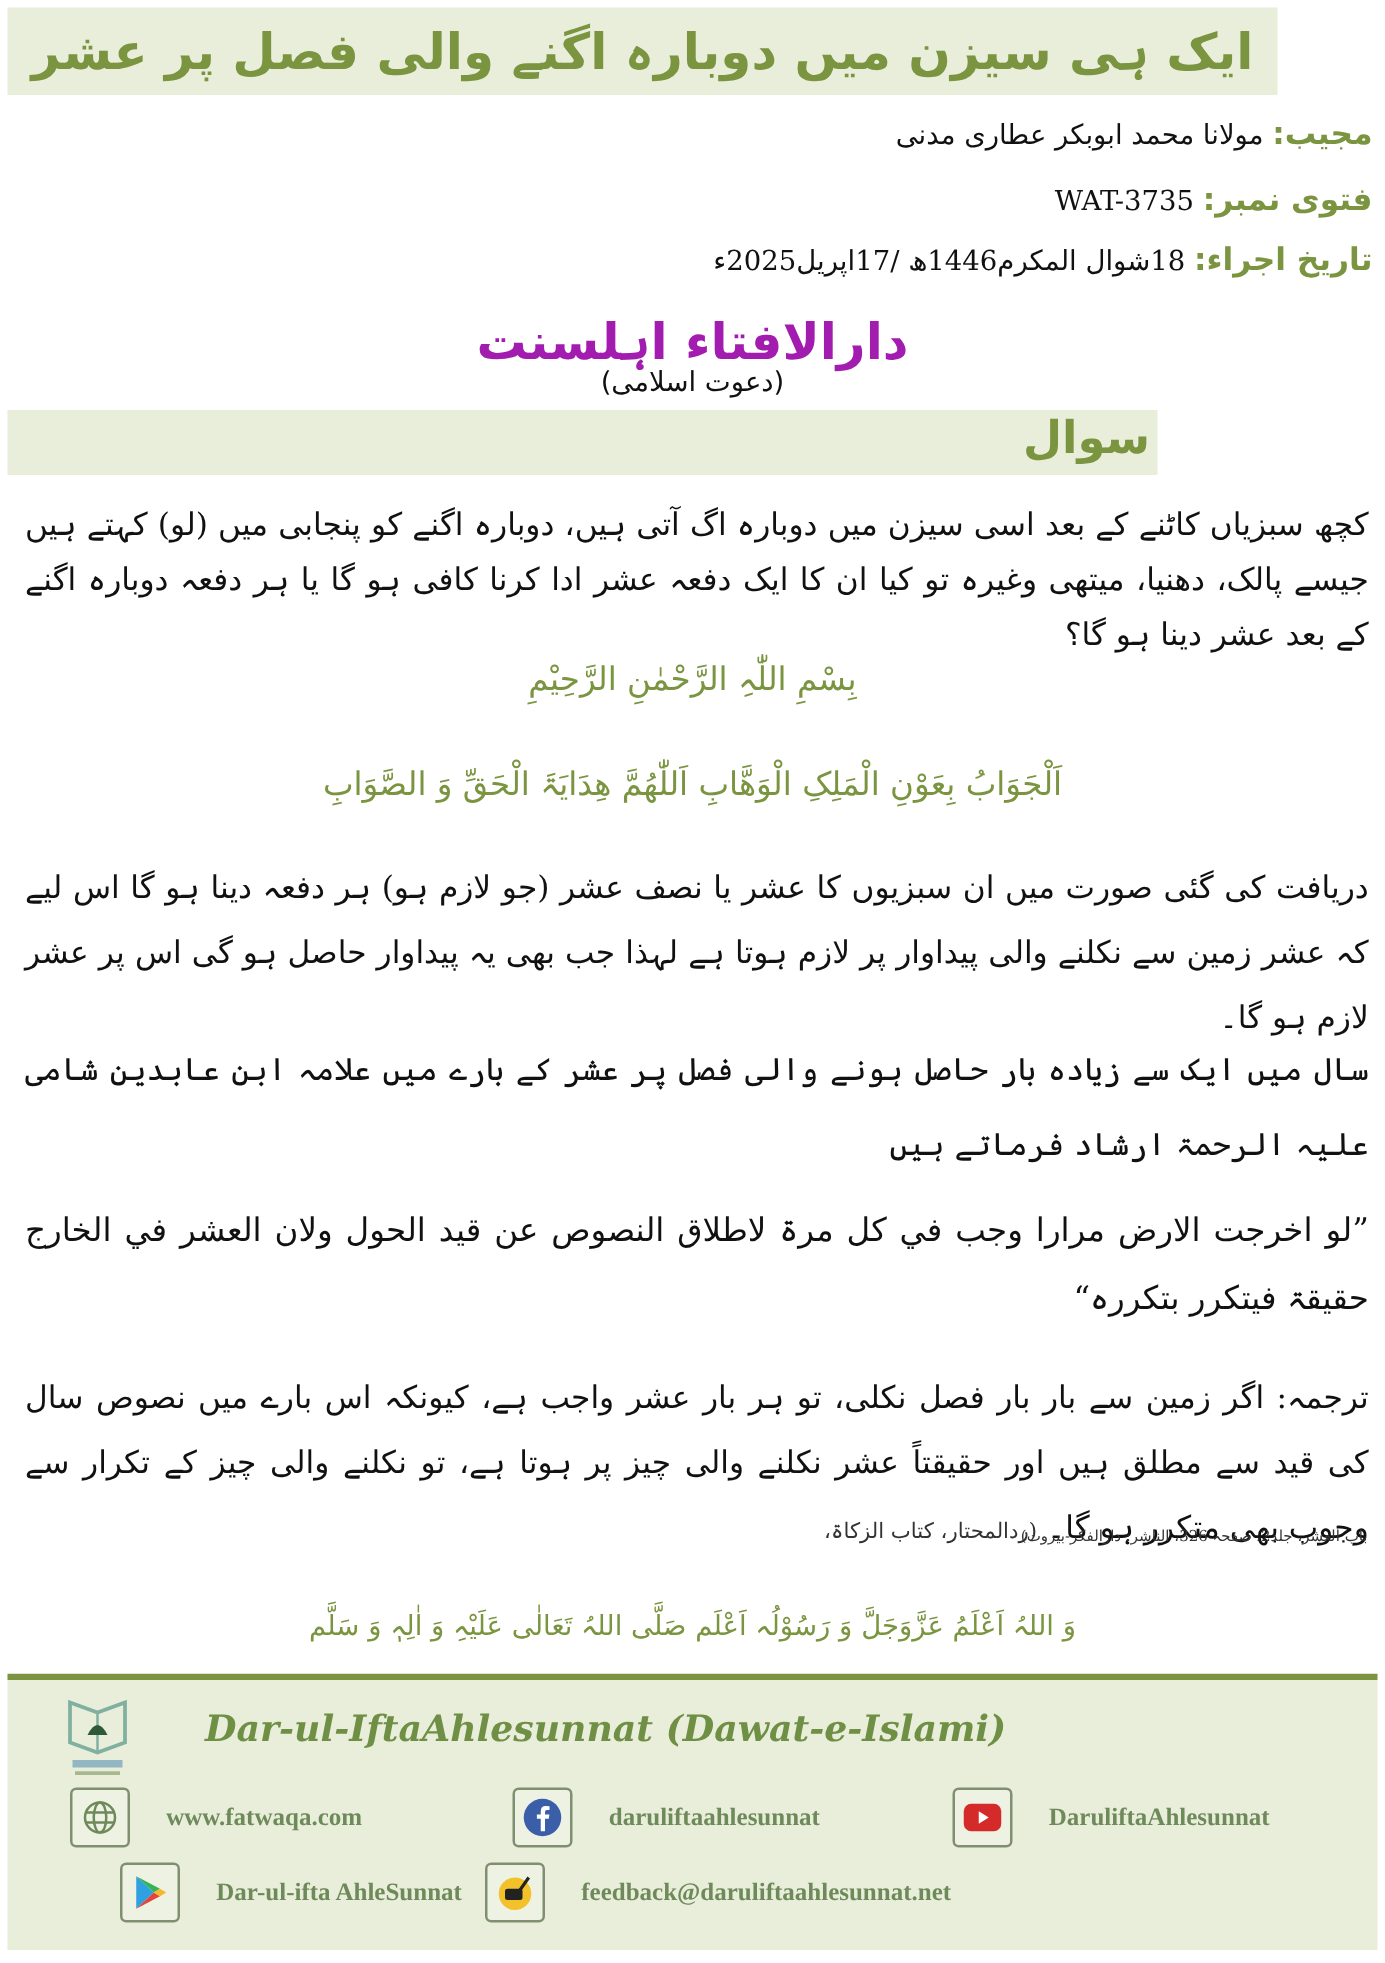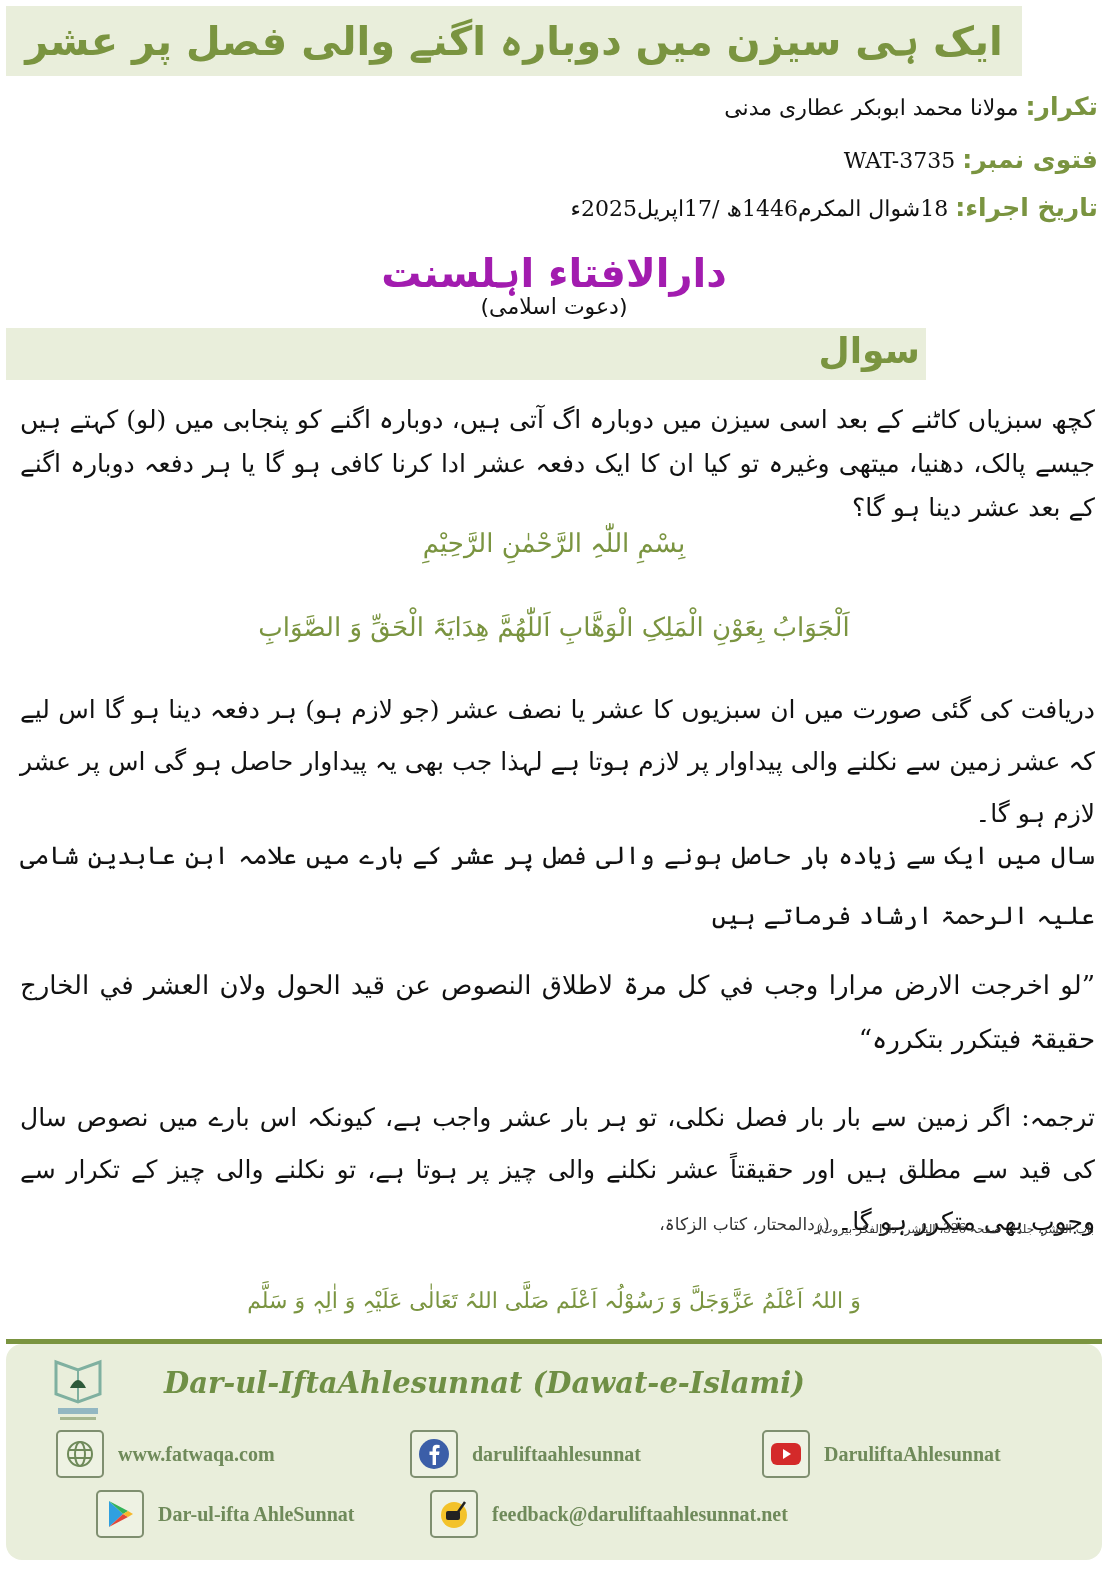--- a/index.html
+++ b/index.html
@@ -12,36 +12,36 @@
   .org { position:absolute; left:0; width:1108px; text-align:center; direction:rtl; }
   .org-name { top:238px; font-size:40px; font-weight:bold; color:#a21caf;margin-top:12px; }
   .org-sub { top:294px; font-size:22px; color:#111; }
   .section-bar { position:absolute; left:6px; top:328px; width:920px; height:52px; background:#e9eedb; }
   .section-bar span { position:absolute; right:6px; top:2px; font-size:36px; font-weight:bold; color:#7a9440; direction:rtl; }
   .para { position:absolute; left:20px; width:1075px; direction:rtl; text-align:justify; font-size:25px; font-family:"DejaVu Serif", serif; line-height:44px; color:#111; }
   .center-green { position:absolute; left:0; width:1108px; text-align:center; direction:rtl; color:#7a9440; font-family:"DejaVu Serif", serif; }
   .arabic { position:absolute; left:20px; width:1075px; direction:rtl; font-size:26px; line-height:54px; text-align:justify; font-family:"DejaVu Serif", serif; }
   .ref { position:absolute; left:14px; width:1080px; direction:rtl; font-size:12px; font-family:"DejaVu Serif", serif; color:#333; }
   .footer-line { position:absolute; left:6px; top:1339px; width:1096px; height:5px; background:#7a9440; }
-  .footer { position:absolute; left:6px; top:1344px; width:1096px; height:216px; background:#e9eedb;border-radius:16px; }
+  .footer { position:absolute; left:6px; top:1344px; width:1096px; height:216px; background:#e9eedb; }
   .logo { position:absolute; left:44px; top:10px; width:56px; height:70px; }
   .footer-title { position:absolute; left:158px; top:22px; font-size:29px; font-style:italic; font-weight:bold; color:#6f8f45; font-family:"DejaVu Serif", serif; white-space:nowrap; }
-  .contact { position:absolute; display:flex; align-items:center; gap:14px; }
+  .contact { position:absolute; display:flex; align-items:center; gap:29px; }
   .icon-box { width:44px; height:44px; border:2px solid #7f8f70; border-radius:5px; background:#eef2e3; display:flex; align-items:center; justify-content:center; }
   .contact-label { font-family:"Liberation Serif", serif; font-weight:bold; font-size:20px; color:#6f8a5a; white-space:nowrap; }
 </style>
 </head>
 <body>
 
 <div class="title-bar">
   <h1>ایک ہی سیزن میں دوبارہ اگنے والی فصل پر عشر</h1>
 </div>
 
 <div class="meta" style="top:92px;">
-  <span class="lbl">تکرار:</span>
+  <span class="lbl">مجیب:</span>
   <span class="val">مولانا محمد ابوبکر عطاری مدنی</span>
 </div>
 <div class="meta" style="top:145px;">
   <span class="lbl">فتوی نمبر:</span>
   <span class="val" style="direction:ltr;unicode-bidi:embed;margin-left:12px;">WAT-3735</span>
 </div>
 <div class="meta" style="top:193px;">
   <span class="lbl">تاریخ اجراء:</span>
   <span class="val">18شوال المکرم1446ھ /17اپریل2025ء</span>
 </div>
@@ -121,21 +121,21 @@
       <svg width="28" height="30" viewBox="0 0 28 30">
           <path d="M3 2 L17 15 L3 28 Z" fill="#2fa0e0"></path>
           <path d="M3 2 L22 12 L17 15 Z" fill="#34b35a"></path>
           <path d="M3 28 L22 18 L17 15 Z" fill="#e2463a"></path>
           <path d="M22 12 L27 15 L22 18 L17 15 Z" fill="#f6b72a"></path>
         </svg>
     </div>
     <span class="contact-label">Dar-ul-ifta AhleSunnat</span>
   </div>
 
-  <div class="contact" style="left:424px;top:146px;">
+  <div class="contact" style="left:382px;top:146px;">
     <div class="icon-box">
       <svg width="32" height="32" viewBox="0 0 32 32">
           <circle cx="16" cy="17" r="13" fill="#f3c22a"></circle>
           <rect x="8" y="13" width="14" height="9" rx="2" fill="#222"></rect>
           <line x1="20" y1="14" x2="27" y2="4" stroke="#222" stroke-width="2.5"></line>
         </svg>
     </div>
     <span class="contact-label">feedback@daruliftaahlesunnat.net</span>
   </div>
 </div>

